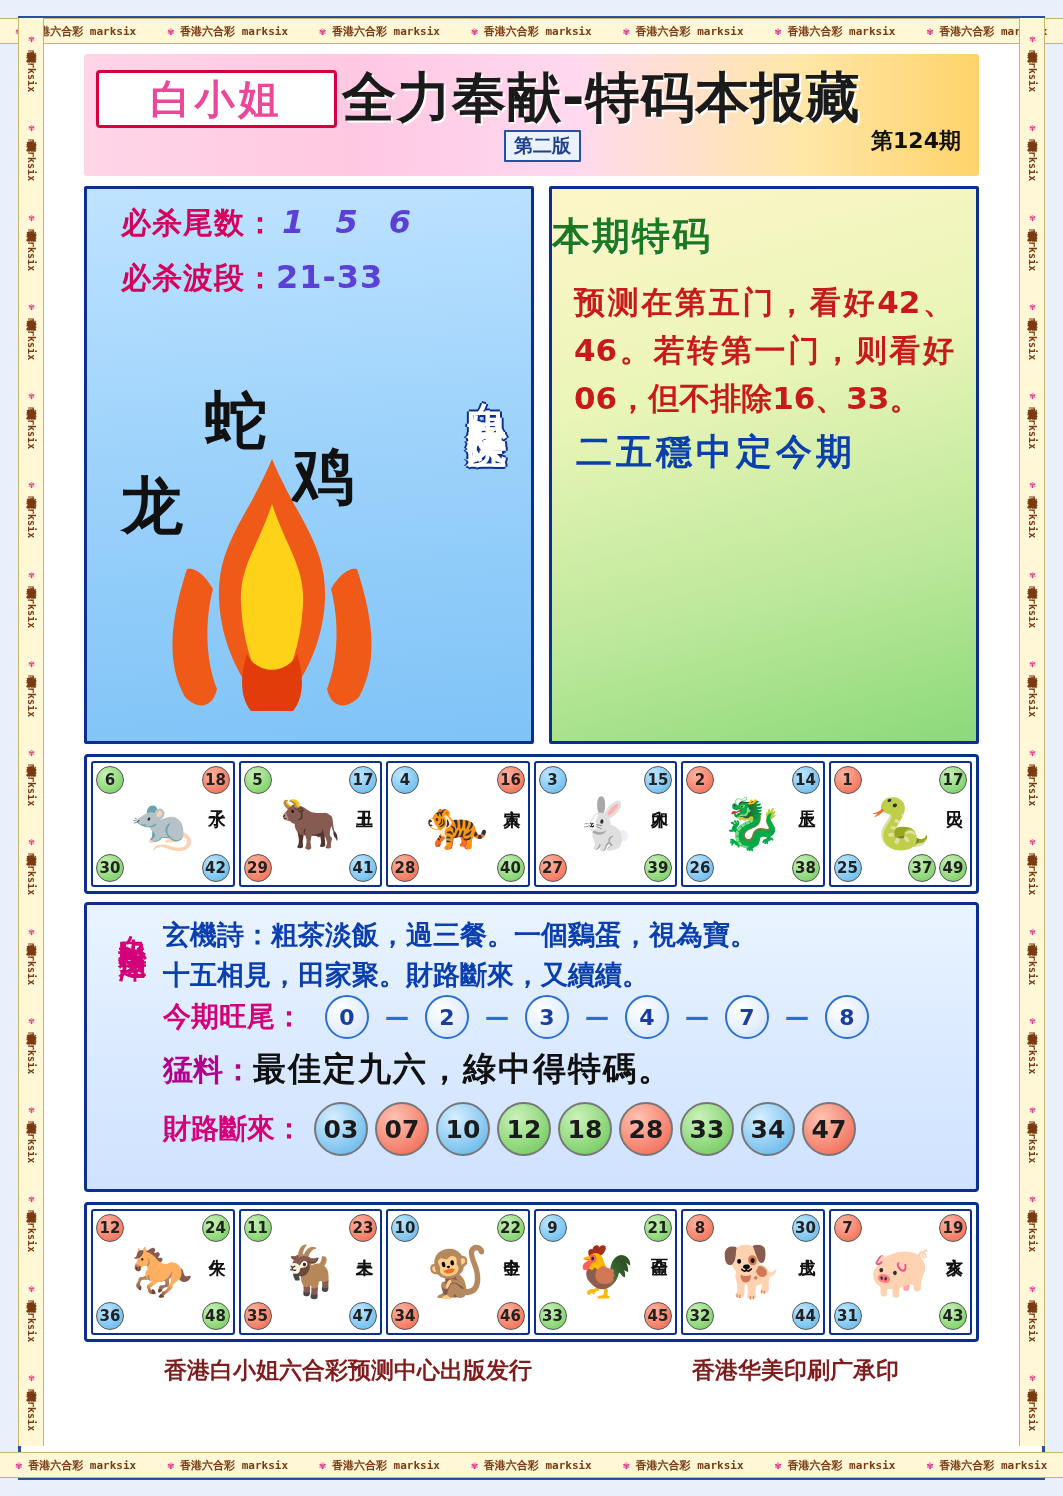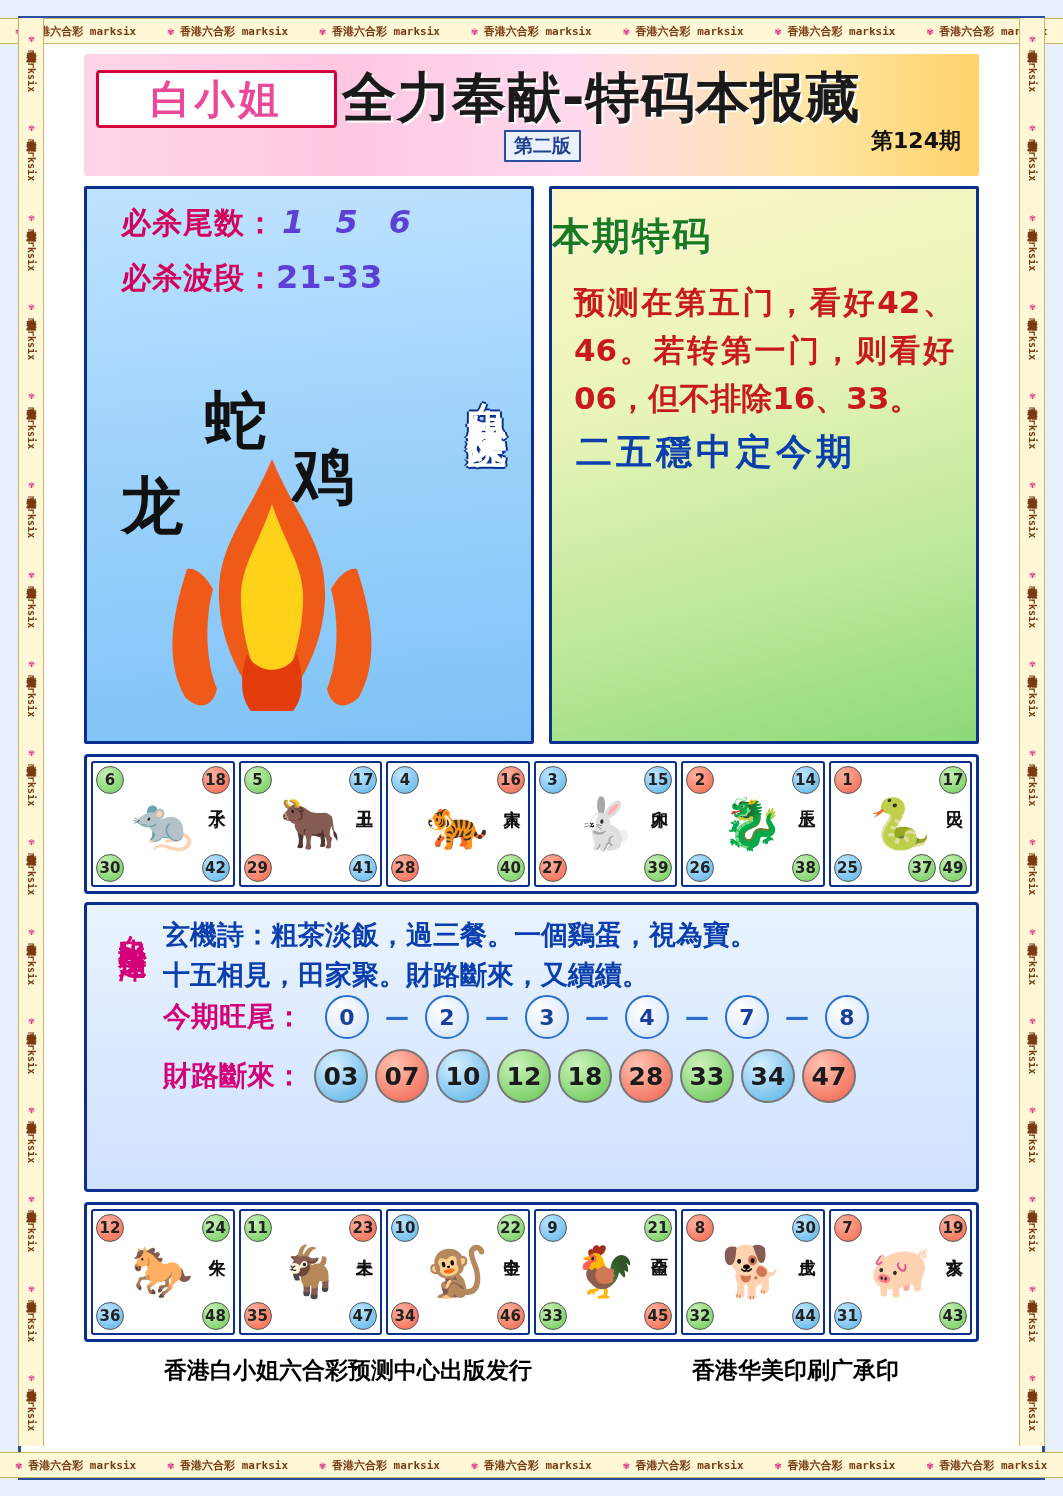--- a/index.html
+++ b/index.html
@@ -204,21 +204,21 @@
     font-size:25px;font-weight:bold;color:#1b1b1b;
     border:2px solid #777;
   }
   .n-blue{background:radial-gradient(circle at 35% 28%,#d6efff,#56b0e8);}
   .n-red{background:radial-gradient(circle at 35% 28%,#ffc2b2,#f0604a);}
   .n-green{background:radial-gradient(circle at 35% 28%,#ccf2bb,#66c552);}
 
   .footer{
     position:relative;width:895px;margin:8px auto 12px;height:40px;
     display:flex;align-items:center;justify-content:space-around;
-    font-size:23px;font-weight:bold;color:#000000;
+    font-size:23px;font-weight:bold;color:#7f1d1d;
   }
 </style>
 </head>
 <body>
 
 <div class="page">
   <div class="outer-frame"></div>
 
   <div class="ticker top" id="ticker-top">
       <div class="tick-item">
@@ -432,20 +432,23 @@
           <span class="dash">—</span>
           <span class="tailball">3</span>
           <span class="dash">—</span>
           <span class="tailball">4</span>
           <span class="dash">—</span>
           <span class="tailball">7</span>
           <span class="dash">—</span>
           <span class="tailball">8</span>
         </div>
 
+      <div class="row-meng">
+        <span>猛料：</span><span class="big">最佳定九六，綠中得特碼。</span>
+      </div>
 
       <div class="row-eight" id="eight-row">
         <span class="lbl">財路斷來：</span>
       <span class="numball n-blue">03</span>
           <span class="numball n-red">07</span>
           <span class="numball n-blue">10</span>
           <span class="numball n-green">12</span>
           <span class="numball n-green">18</span>
           <span class="numball n-red">28</span>
           <span class="numball n-green">33</span>

